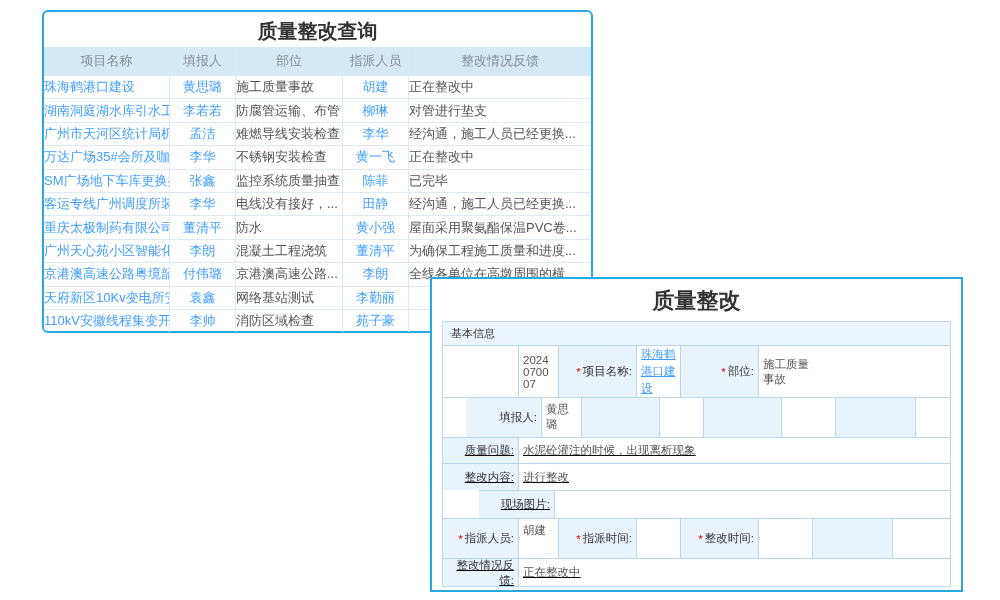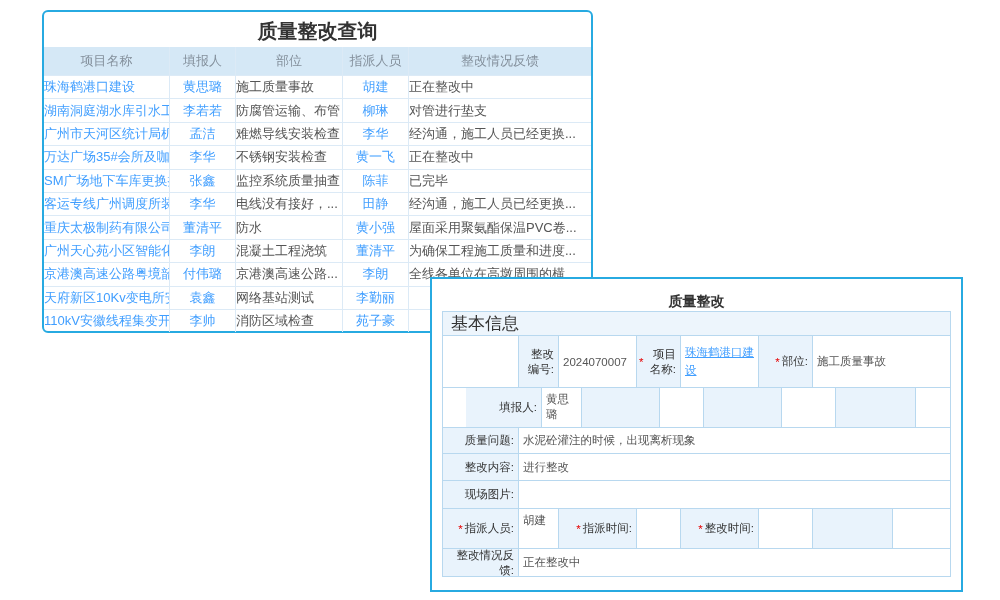--- a/index.html
+++ b/index.html
@@ -22,37 +22,37 @@
   .q-row{height:23.4px; border-top:1px solid var(--row_line);}
   .qc{display:flex; align-items:center; font-size:13px; color:var(--text_body);
     border-right:1px solid var(--row_line); padding:0 0; white-space:nowrap;
     overflow:hidden;}
   .qc:last-child{border-right:none;}
   .qc.center{justify-content:center; padding:0 2px;}
   .qc.link{color:var(--link); cursor:pointer;}
 
   
   #detail-panel{left:430px; top:277px; width:533px; height:315px; z-index:10;}
-  .d-title{height:32px; line-height:44px; text-align:center; font-size:14px;
+  .d-title{height:42px; line-height:44px; text-align:center; font-size:22px;
     font-weight:bold; color:var(--text_dark);border-radius:18px;}
   .form-box{margin:0 10px; border:1px solid var(--grid_line);}
   .f-section{height:23px; line-height:23px; background:var(--section_bg);
-    font-size:17px; color:var(--text_dark); padding-left:8px;}
+    font-size:11px; color:var(--text_dark); padding-left:8px;}
   .f-row{display:grid; border-top:1px solid var(--grid_line);}
   .cols8{grid-template-columns:76px 40px 78px 44px 78px 54px 80px 1fr;}
-  .cols2{grid-template-columns:76px 1fr;}
+  .cols2{grid-template-columns:76px 1fr;text-decoration:underline;}
   .fc{border-right:1px solid var(--grid_line); font-size:11.5px; display:flex;
     align-items:center; overflow:hidden;}
   .fc:last-child{border-right:none;}
   .fc.label{background:var(--label_bg); color:var(--text_dark);
     justify-content:flex-end; text-align:right; padding:2px 4px 2px 2px;}
   .fc.value{color:var(--text_body); padding:2px 4px; word-break:break-all;}
   .fc.value.top{align-items:flex-start; padding-top:4px;}
   .r1{height:52px;} .r2{height:40px;padding-left:23px;} .r3{height:26px;} .r4{height:27px;}
-  .r5{height:28px;} .r6{height:40px;} .r7{height:28px;}
+  .r5{height:28px;margin-left:36px;} .r6{height:40px;} .r7{height:28px;}
   .req{color:var(--required); margin-right:2px; font-size:11.5px;}
   .form-link{color:var(--link); text-decoration:underline; cursor:pointer;
     line-height:1.5;}
 </style>
 </head>
 <body>
 
 <div id="query-panel" class="panel">
   <div class="q-title">质量整改查询</div>
 
@@ -157,21 +157,20 @@
 </div>
 
 <div id="detail-panel" class="panel">
   <div class="d-title">质量整改</div>
 
   <div class="form-box">
     <div class="f-section">基本信息</div>
 
     <div class="f-row cols8 r1" style="border-top:1px solid var(--grid_line);">
       <div class="fc value"></div>
-      <div class="fc label">整改编号:</div>
       <div class="fc value">2024070007</div>
       <div class="fc label">
         <span class="req">*</span>
         <span>项目名称:</span>
       </div>
       <div class="fc value">
         <span class="form-link">珠海鹤港口建设</span>
       </div>
       <div class="fc label">
         <span class="req">*</span>

